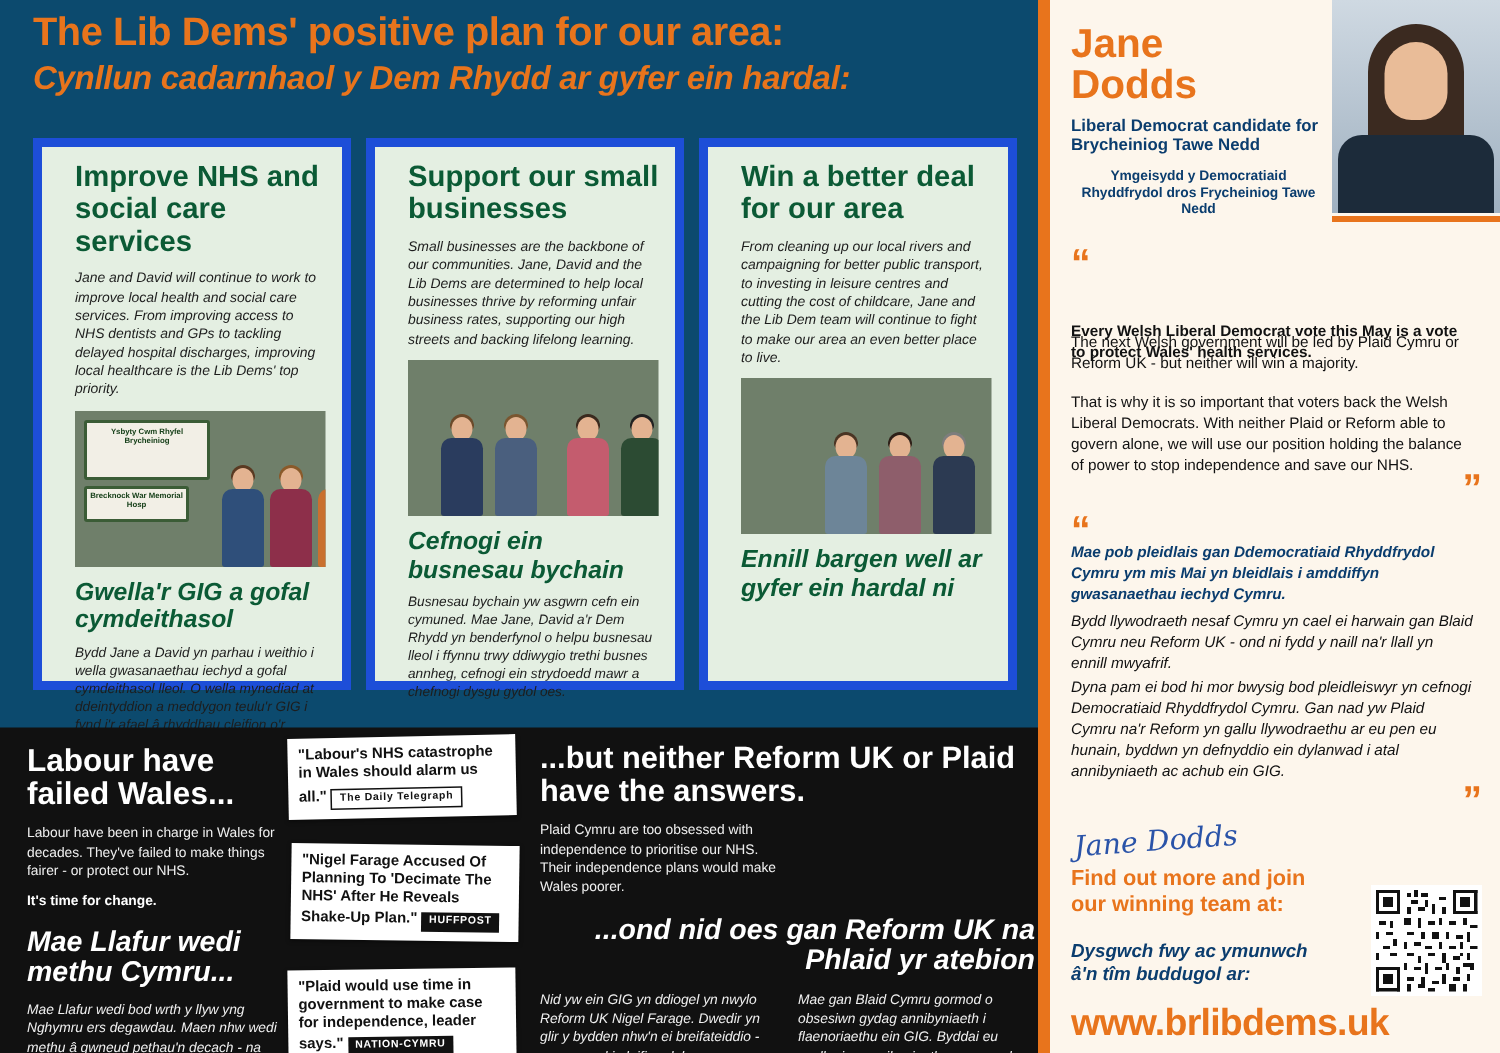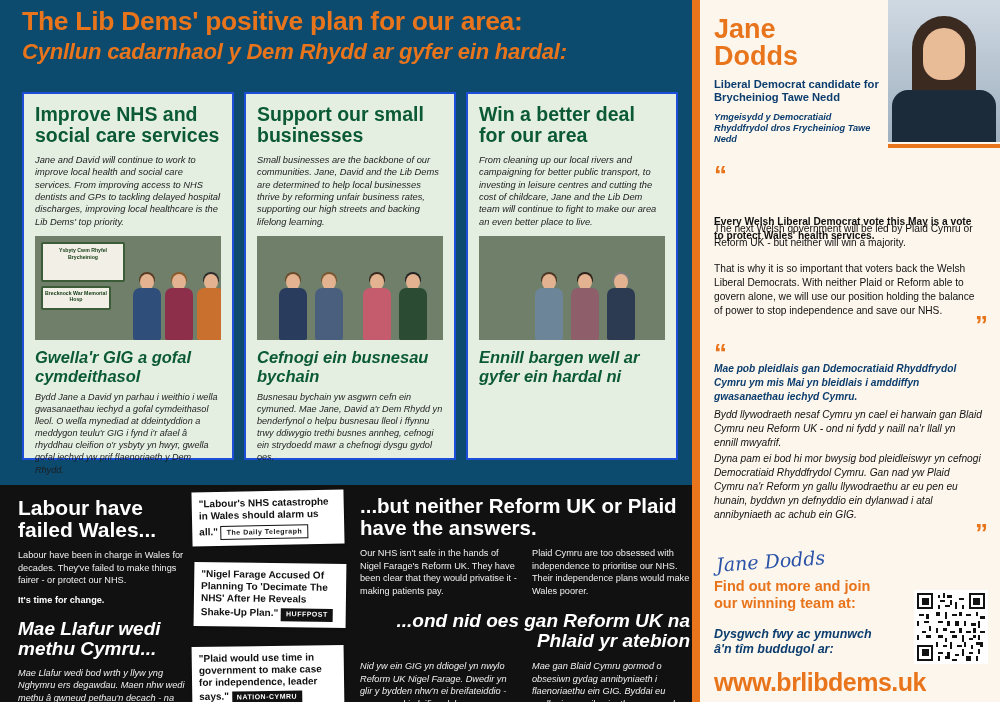--- a/index.html
+++ b/index.html
@@ -23,22 +23,22 @@
     font-size:26.5px; font-weight:bold; color:#E8741C; letter-spacing:-0.3px;
     line-height:1.05;
   }
   .headline .h2 {
     font-size:22px; font-weight:bold; font-style:italic; color:#E8741C;
     line-height:1.1; margin-top:4px; letter-spacing:-0.2px;
   }
 
   .cards { position:absolute; left:22px; top:92px; width:662px; height:368px; display:flex; gap:10px; }
   .card {
-    width:212px; background:#e4efe2; border:2px solid #1d4ed8;
-    padding:10px 11px 10px 11px; position:relative;
+    width:212px; background:#e4efe2; border:6px solid #1d4ed8;
+    padding:10px 11px 10px 22px; position:relative;
   }
   .card h3 {
     margin:0 0 7px 0; font-size:19.5px; line-height:1.1; color:#0b5a35; font-weight:bold;
   }
   .card .body {
     font-size:9.3px; line-height:1.33; color:#1d1d1d; margin-bottom:8px;font-style:italic;
   }
   .card .photo {
     width:100%; height:104px; margin-bottom:8px; position:relative; overflow:hidden;
     background:#6f7f6a;
@@ -116,21 +116,21 @@
   .jd-name {
     position:absolute; left:14px; top:16px; width:150px;
     font-size:27px; font-weight:bold; color:#E8741C; line-height:1.0;
   }
   .jd-role {
     position:absolute; left:14px; top:78px; width:170px;
     font-size:11.2px; font-weight:bold; color:#0b3d6e; line-height:1.2;
   }
   .jd-role-cy {
     position:absolute; left:14px; top:112px; width:170px;
-    font-size:9.2px; font-weight:bold; font-style:italic; color:#0b3d6e; line-height:1.2;
+    font-size:9.2px; font-weight:bold; color:#0b3d6e; line-height:1.2;text-align:center;
   }
   .jd-photo {
     position:absolute; right:0; top:0; width:112px; height:142px; overflow:hidden;
     background:linear-gradient(#cfd9e2, #9fb0c0);
   }
   .jd-photo .jhair { position:absolute; top:16px; left:50%; transform:translateX(-50%); width:64px; height:92px; background:#3b2a20; border-radius:32px 32px 18px 18px; }
   .jd-photo .jface { position:absolute; top:28px; left:50%; transform:translateX(-50%); width:42px; height:52px; background:#e9bc98; border-radius:21px 21px 18px 18px; }
   .jd-photo .jbody { position:absolute; bottom:0; left:50%; transform:translateX(-50%); width:104px; height:52px; background:#1c2b3a; border-radius:16px 16px 0 0; }
   .jd-rule { position:absolute; right:0; top:144px; width:112px; height:4px; background:#E8741C; }
 
@@ -286,21 +286,20 @@
         </div>
         <div class="clip" style="left:0; top:155px; width:152px; font-size:10px; transform:rotate(-0.8deg);">
           <span>"Plaid would use time in government to make case for independence, leader says."</span>
           <span class="src">NATION-CYMRU</span>
         </div>
       </div>
 
       <div class="bot-right">
         <h3>...but neither Reform UK or Plaid have the answers.</h3>
         <div class="cols2">
-          <p>Our NHS isn't safe in the hands of Nigel Farage's Reform UK. They have been clear that they would privatise it - making patients pay.</p>
           <p>Plaid Cymru are too obsessed with independence to prioritise our NHS. Their independence plans would make Wales poorer.</p>
         </div>
         <h4>...ond nid oes gan Reform UK na Phlaid yr atebion</h4>
         <div class="cols2 cy">
           <p>Nid yw ein GIG yn ddiogel yn nwylo Reform UK Nigel Farage. Dwedir yn glir y bydden nhw'n ei breifateiddio - gan wneud i gleifion dalu.</p>
           <p>Mae gan Blaid Cymru gormod o obsesiwn gydag annibyniaeth i flaenoriaethu ein GIG. Byddai eu cynlluniau annibyniaeth yn gwneud Cymru'n dlotach.</p>
         </div>
       </div>
 
     </div>

